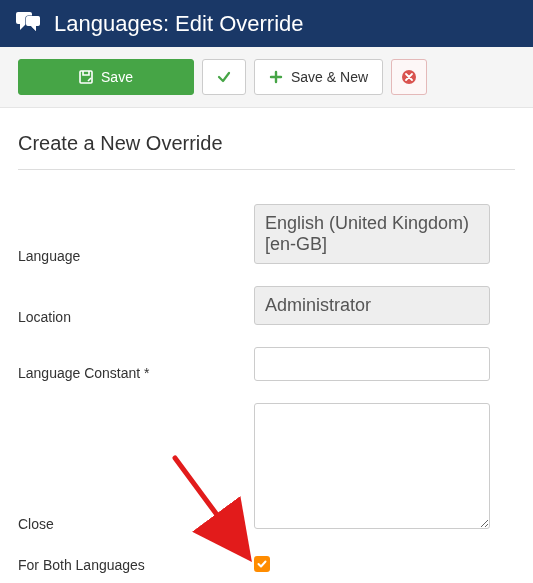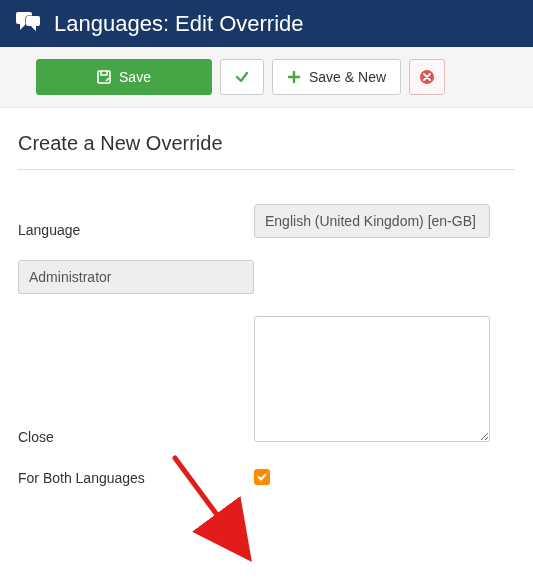--- a/index.html
+++ b/index.html
@@ -23,21 +23,21 @@
     text-align: center;
   }
   .header .title {
     font-size: 22px;
     font-weight: 400;
   }
   .header svg { flex-shrink: 0; }
   .toolbar-wrap {
     background: #f5f5f5;
     border-bottom: 1px solid #e5e5e5;
-    padding: 12px 18px 12px 36px;
+    padding: 12px 18px 12px 18px;
   }
   .toolbar {
     display: flex;
     gap: 8px;
     align-items: center;
   }
   .btn {
     display: inline-flex;
     align-items: center;
     justify-content: center;
@@ -91,21 +91,21 @@
     font-size: 14px;
     color: #333;
   }
   .form-field { flex: 1; }
   .readonly {
     background: #eee;
     border: 1px solid #ccc;
     border-radius: 3px;
     padding: 8px 10px;
     color: #555;
-    font-size: 14px;
+    font-size: 18px;
     width: 236px;
   }
   input[type=text].input {
     width: 236px;
     height: 34px;
     border: 1px solid #ccc;
     border-radius: 3px;
     padding: 6px 10px;
     font-size: 14px;
   }
@@ -197,25 +197,32 @@
   <hr class="rule">
 
   <div class="form-row">
     <div class="form-label">Language</div>
     <div class="form-field">
       <div class="readonly">English (United Kingdom) [en-GB]</div>
     </div>
   </div>
 
   <div class="form-row">
+    <div class="form-label">Location</div>
     <div class="form-field">
       <div class="readonly">Administrator</div>
     </div>
   </div>
 
+  <div class="form-row">
+    <div class="form-label">Language Constant *</div>
+    <div class="form-field">
+      <input type="text" class="input" value="" style="">
+    </div>
+  </div>
 
   <div class="form-row">
     <div class="form-label">Close</div>
     <div class="form-field">
       <textarea class="input" style=""></textarea>
     </div>
   </div>
 
   <div class="form-row" style="margin-bottom:0">
     <div class="form-label" style="padding-top:0">For Both Languages</div>

